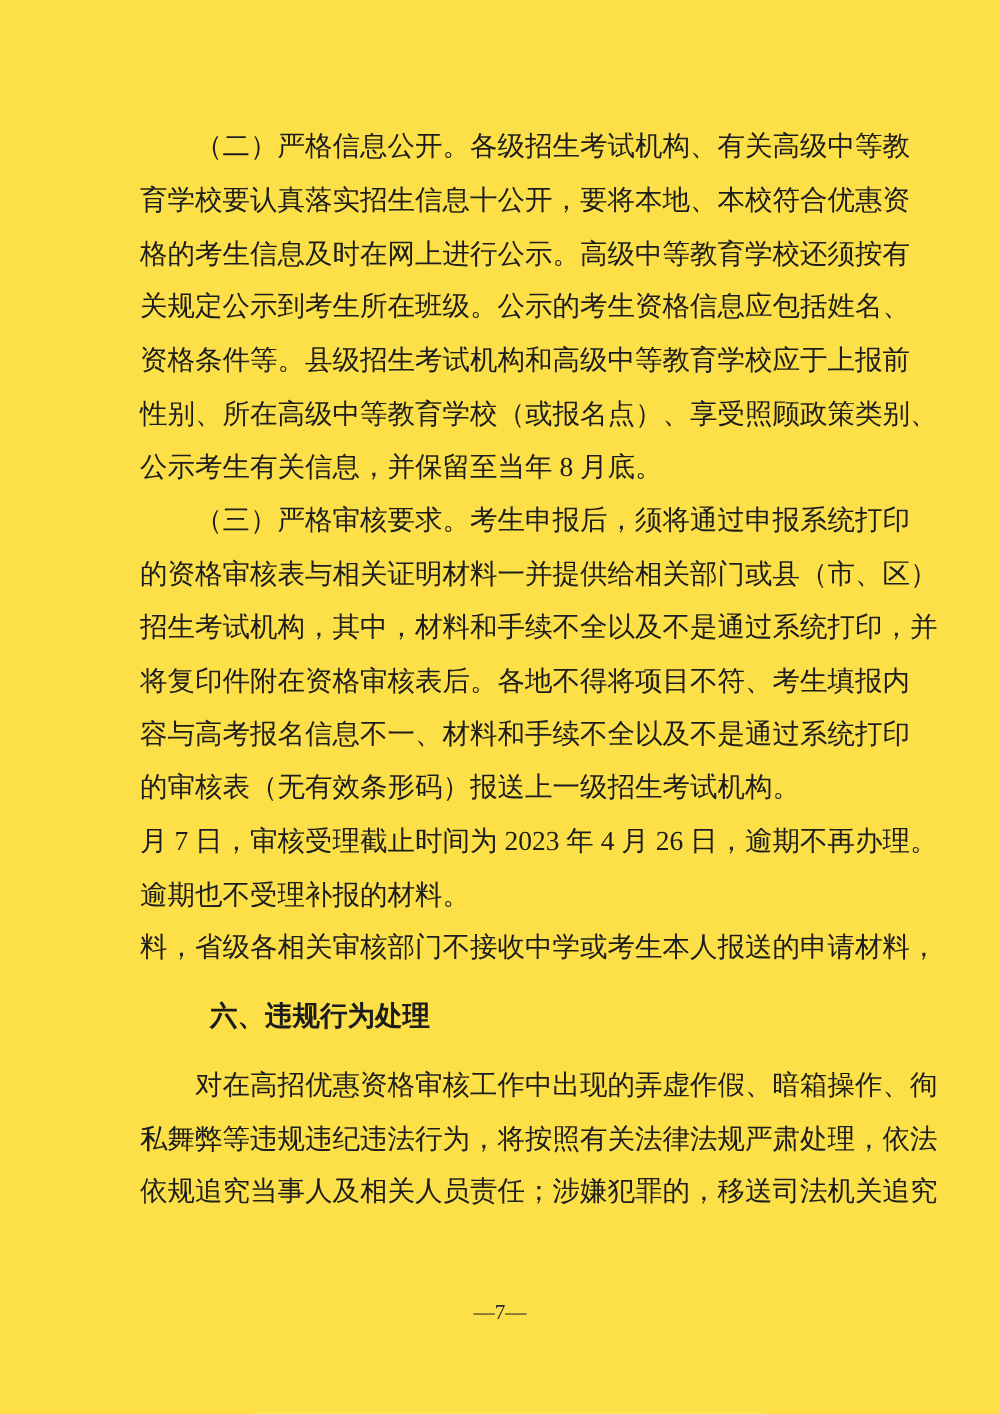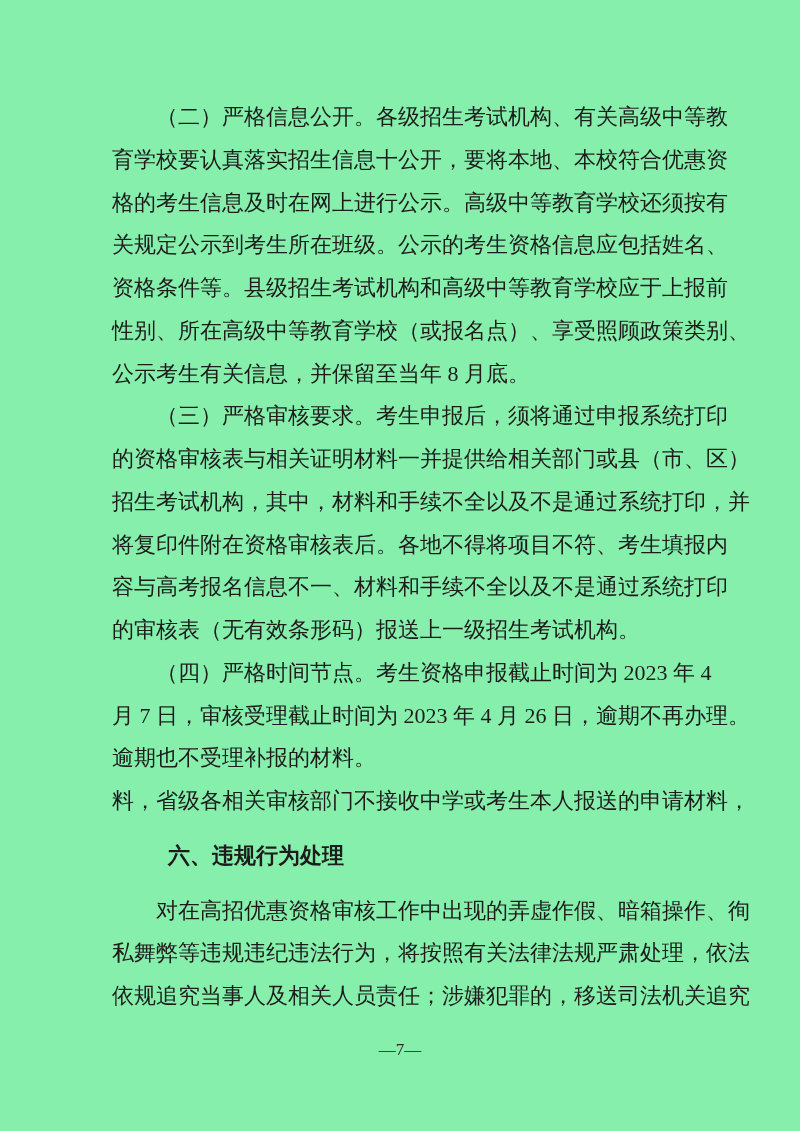--- a/index.html
+++ b/index.html
@@ -4,21 +4,21 @@
 <style>
   html, body { margin: 0; padding: 0; }
   body {
     width: 800px; height: 1131px;
     background: #ffffff;
     font-family: "Liberation Serif", "DejaVu Serif", serif;
   }
   .page {
     position: relative;
     width: 800px; height: 1131px;
-    background: #86efac;
+    background: #fde047;
     overflow: hidden;
   }
   .content {
     position: absolute;
     left: 112px; top: 96px;
     width: 578px;
   }
   .para { margin: 0; padding: 0; }
   .line {
     font-family: "Liberation Serif", "DejaVu Serif", serif;
@@ -76,21 +76,20 @@
     <div class="para">
       <div class="line indent">（三）严格审核要求。考生申报后，须将通过申报系统打印</div>
       <div class="line">的资格审核表与相关证明材料一并提供给相关部门或县（市、区）</div>
       <div class="line">招生考试机构，其中，材料和手续不全以及不是通过系统打印，并</div>
       <div class="line">将复印件附在资格审核表后。各地不得将项目不符、考生填报内</div>
       <div class="line">容与高考报名信息不一、材料和手续不全以及不是通过系统打印</div>
       <div class="line para-end">的审核表（无有效条形码）报送上一级招生考试机构。</div>
     </div>
 
     <div class="para">
-      <div class="line indent">（四）严格时间节点。考生资格申报截止时间为 2023 年 4</div>
       <div class="line">月 7 日，审核受理截止时间为 2023 年 4 月 26 日，逾期不再办理。</div>
       <div class="line para-end">逾期也不受理补报的材料。</div>
       <div class="line">料，省级各相关审核部门不接收中学或考生本人报送的申请材料，</div>
     </div>
 
     <h2 class="heading">六、违规行为处理</h2>
 
     <div class="para">
       <div class="line indent">对在高招优惠资格审核工作中出现的弄虚作假、暗箱操作、徇</div>
       <div class="line">私舞弊等违规违纪违法行为，将按照有关法律法规严肃处理，依法</div>

